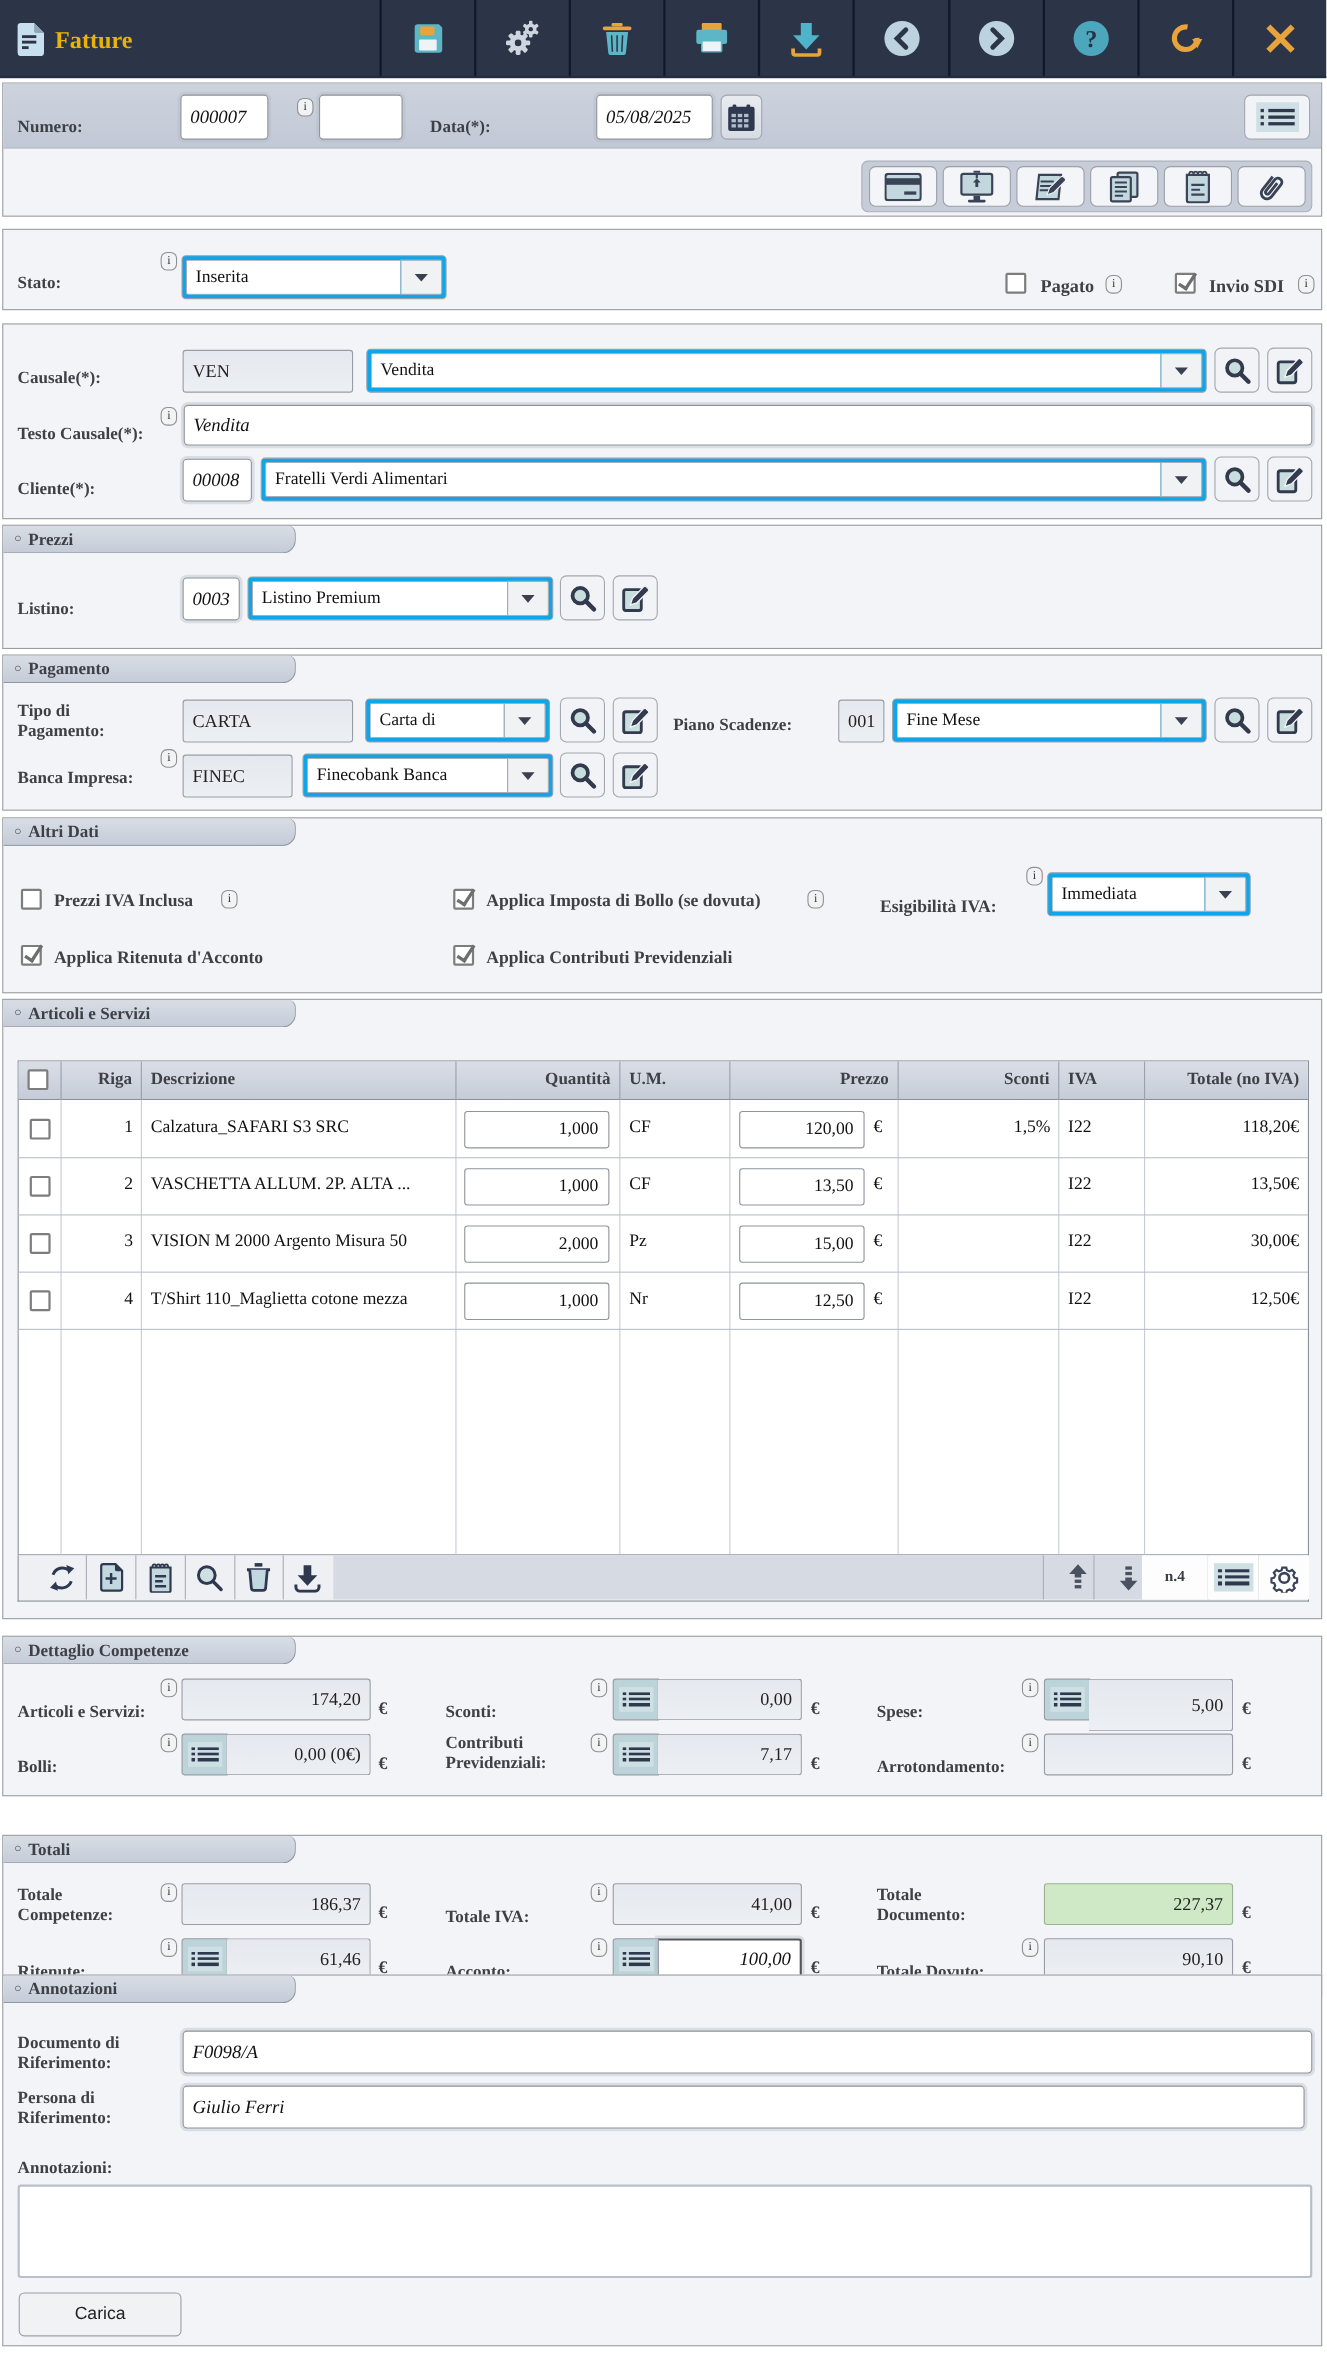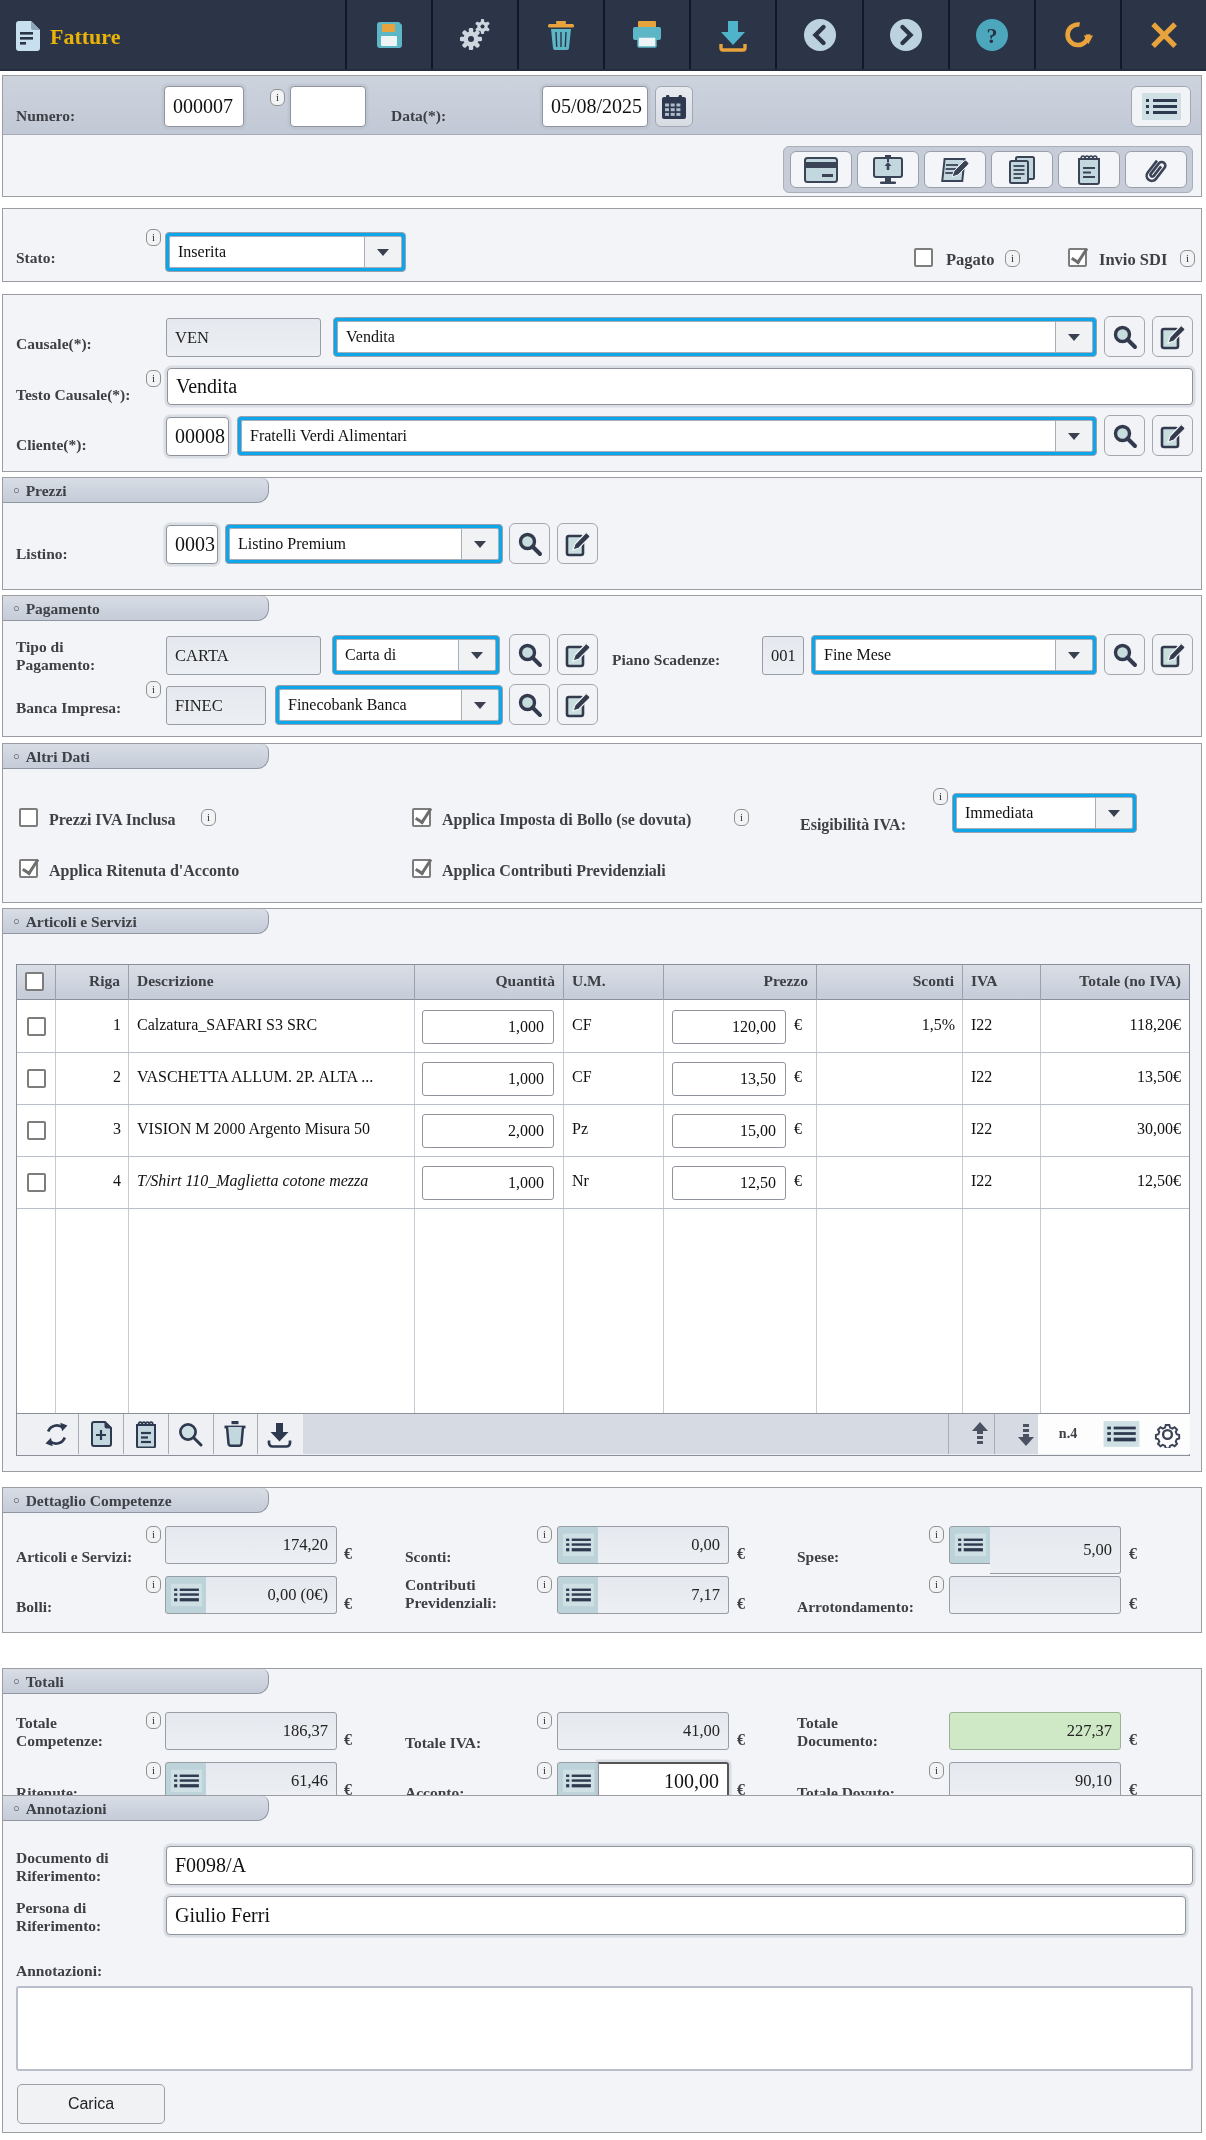--- a/index.html
+++ b/index.html
@@ -1,18 +1,18 @@
 <!DOCTYPE html>
 <html><head><meta charset="utf-8">
 <style>
 html,body{margin:0;padding:0;background:#fff;}
 #page{position:relative;width:1206px;height:2140px;font-family:"Liberation Serif",serif;overflow:hidden;background:#fff;}
 .panel{position:absolute;left:2px;width:1200px;background:#f2f4f7;border:1px solid #9b9da3;box-sizing:border-box;}
 .lbl{position:absolute;font-weight:bold;color:#3e4046;font-size:15.5px;line-height:1.15;}
-.inp{position:absolute;background:#fff;border:1px solid #8f939b;border-radius:4px;box-sizing:border-box;font-size:20px;color:#111;padding:0 8px;display:flex;align-items:center;box-shadow:0 0 0 2.5px rgba(176,184,198,.38);}
+.inp{position:absolute;background:#fff;border:1px solid #8f939b;border-radius:4px;box-sizing:border-box;font-size:17px;color:#111;padding:0 8px;display:flex;align-items:center;box-shadow:0 0 0 2.5px rgba(176,184,198,.38);font-style:italic;}
 .ro{position:absolute;background:linear-gradient(#e5e8ee,#ecEFf3);border:1px solid #989da6;border-radius:3px;box-sizing:border-box;font-size:16.5px;color:#222;padding:0 8px;display:flex;align-items:center;}
 .rof{justify-content:flex-end;}
 .ibtn{position:absolute;width:13px;height:15px;border:1px solid #909090;border-radius:6px;background:#f2f3f5;color:#333;font-size:11px;line-height:14px;text-align:center;font-family:"Liberation Serif",serif;}
 .dd{position:absolute;background:#0ea5e9;border:1px solid #99a1ad;border-radius:4px;box-sizing:border-box;padding:3px;}
 .dd .txt{position:absolute;left:3px;top:3px;bottom:3px;background:#fff;border:1px solid #a9aeb6;border-right:none;border-radius:2px 0 0 2px;font-size:16px;color:#111;padding:0 8px;display:flex;align-items:center;box-sizing:border-box;}
 .dd .arr{position:absolute;right:3px;top:3px;bottom:3px;width:38px;background:#f1f2f4;border:1px solid #a9aeb6;border-radius:0 2px 2px 0;box-sizing:border-box;display:flex;align-items:center;justify-content:center;}
 .dd .arr:after{content:"";width:0;height:0;border-left:6.5px solid transparent;border-right:6.5px solid transparent;border-top:7.5px solid #39404f;}
 .sq{position:absolute;width:41px;height:41px;background:#f1f3f6;border:1px solid #a2a7b0;border-radius:6px;box-sizing:border-box;display:flex;align-items:center;justify-content:center;}
 .cb{position:absolute;width:19px;height:19px;background:#fff;border:2px solid #7d7d7d;border-radius:2px;box-sizing:border-box;}
 .ck:after{content:"";position:absolute;left:2px;top:-5px;width:6px;height:15px;border-right:3.6px solid #6e6e6e;border-bottom:3.6px solid #6e6e6e;transform:rotate(33deg);transform-origin:60% 80%;}
@@ -446,21 +446,21 @@
       <div class="td" style="left:555px;width:85px;">Pz</div>
       <div class="qin" style="left:655px;width:114px;">15,00</div>
           <div class="td" style="left:777px;width:20px;">€</div>
       <div class="td tr" style="left:800px;width:138px;"></div>
       <div class="td" style="left:954px;width:62px;">I22</div>
       <div class="td tr" style="left:1024px;width:140px;">30,00€</div>
     </div>
     <div class="trow" style="top:192px;">
       <div class="cb" style="left:10px;top:16px;"></div>
       <div class="td tr" style="left:39px;width:65px;">4</div>
-      <div class="td" style="left:120px;width:270px;font-style:italic;">T/Shirt 110_Maglietta cotone mezza</div>
+      <div class="td" style="left:120px;width:270px;">T/Shirt 110_Maglietta cotone mezza</div>
       <div class="qin" style="left:405px;">1,000</div>
       <div class="td" style="left:555px;width:85px;">Nr</div>
       <div class="qin" style="left:655px;width:114px;">12,50</div>
           <div class="td" style="left:777px;width:20px;">€</div>
       <div class="td tr" style="left:800px;width:138px;"></div>
       <div class="td" style="left:954px;width:62px;">I22</div>
       <div class="td tr" style="left:1024px;width:140px;">12,50€</div>
     </div>
   </div>
   <div id="tfoot" style="position:absolute;left:13px;top:505px;width:1174px;height:42px;border:1px solid #8a8f99;border-top:none;background:#eef0f4;box-sizing:border-box;">

